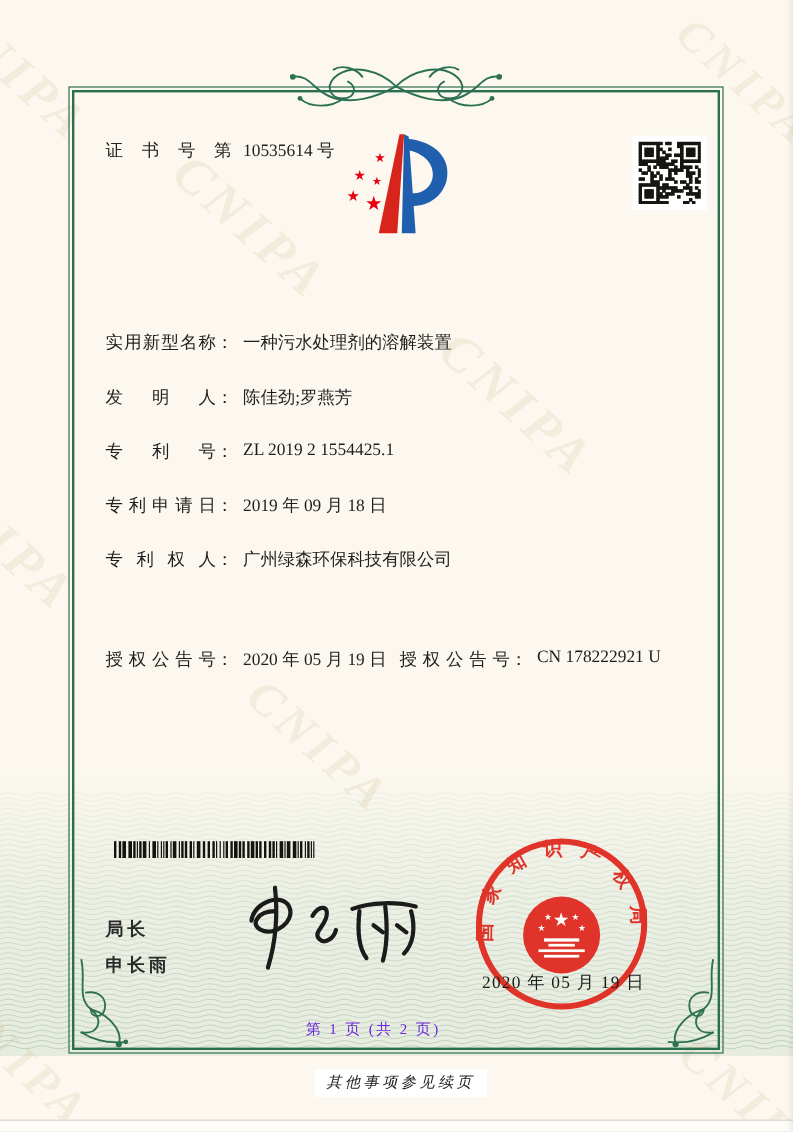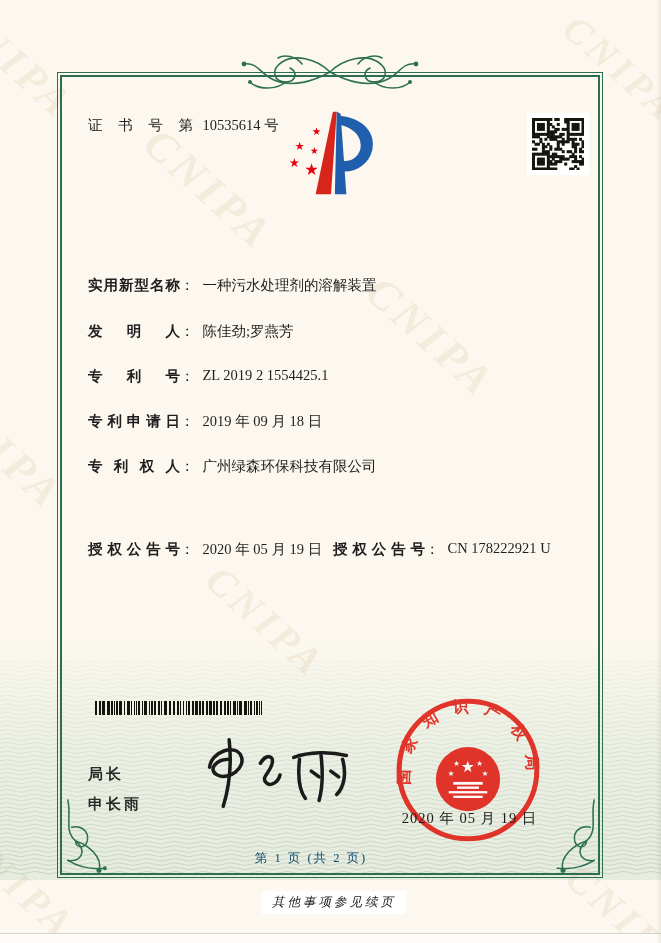--- a/index.html
+++ b/index.html
@@ -16,21 +16,21 @@
       transform-origin:left top;white-space:nowrap;pointer-events:none;}
   
   .certno{position:absolute;left:88px;top:116px;z-index:3;font-size:14.5px;color:#222;}
   .certno .sp{letter-spacing:6px;}
   .title{position:absolute;left:0;width:661px;top:200px;z-index:3;text-align:center;
          font-size:33px;font-weight:900;letter-spacing:7px;color:#141414;}
   .logo{position:absolute;left:283px;top:108px;z-index:3;}
   .qr{position:absolute;left:527px;top:113px;z-index:3;background:#fff;padding:5px;line-height:0;}
   
   .row{position:absolute;left:88px;z-index:3;font-size:14.5px;width:480px;color:#1e1e1e;}
-  .flabel{display:inline-block;width:92px;text-align:justify;text-align-last:justify;vertical-align:top;font-weight:bold;}
+  .flabel{display:inline-block;width:92px;text-align:justify;text-align-last:justify;vertical-align:top;}
   .colon{vertical-align:top;}
   .fvalue{display:inline-block;margin-left:8px;vertical-align:top;}
   .fvalue.wrapv{width:420px;line-height:20px;}
   .authg2{position:absolute;left:245px;top:0;white-space:nowrap;}
   
   .paras{position:absolute;left:88px;top:553px;width:507px;z-index:3;
          font-size:13.2px;line-height:21.5px;font-style:italic;color:#202020;text-align:justify;}
   .paras p{margin:0;text-indent:2em;}
   
   .barcode{position:absolute;left:95px;top:701px;width:172px;height:14px;z-index:3;font-size:0;}
@@ -38,21 +38,21 @@
   
   .officer{position:absolute;left:88px;z-index:3;font-size:15px;font-weight:600;
            letter-spacing:3px;color:#2a2a2a;font-family:"Liberation Sans","DejaVu Sans",sans-serif;}
   .sig{position:absolute;left:195px;top:730px;z-index:4;}
   
   .seal{position:absolute;left:390px;top:692px;z-index:4;opacity:.92;}
   .sealdate{position:absolute;left:392px;top:809px;width:155px;z-index:5;text-align:center;
             font-size:14.5px;letter-spacing:1px;color:#1b1b1b;}
   
   .pageinfo{position:absolute;left:0;width:622px;top:850px;z-index:3;text-align:center;
-            font-size:12.5px;letter-spacing:2px;color:#0c4a6e;}
+            font-size:12.5px;letter-spacing:2px;color:#6d28d9;}
   .contnote{position:absolute;left:262px;top:891px;z-index:3;background:#ffffff;
             padding:3px 10px;font-size:12.5px;font-style:italic;letter-spacing:3px;color:#222;}
   
   #waves{position:absolute;left:0;top:656px;z-index:1;}
   .tint{position:absolute;left:0;top:640px;width:661px;height:240px;z-index:0;
         background:linear-gradient(to bottom, rgba(228,236,223,0) 0%, rgba(224,233,219,.55) 45%, rgba(222,231,217,.7) 100%);}
   .edge-b{position:absolute;left:0;top:933px;width:661px;height:10px;background:#fdfcf8;
           border-top:1px solid #d7d3c8;z-index:6;}
   .edge-r{position:absolute;right:0;top:0;width:5px;height:943px;z-index:6;
           background:linear-gradient(to right, rgba(0,0,0,0), rgba(120,115,100,.12));}

